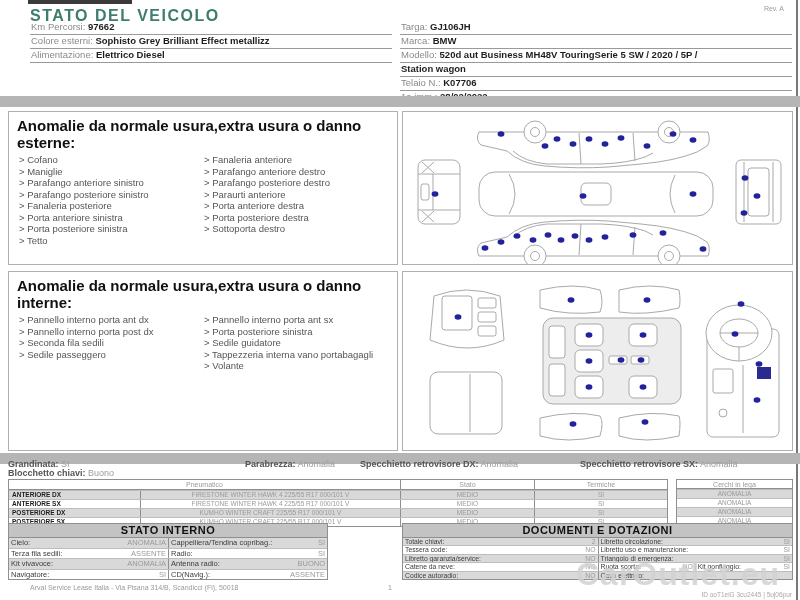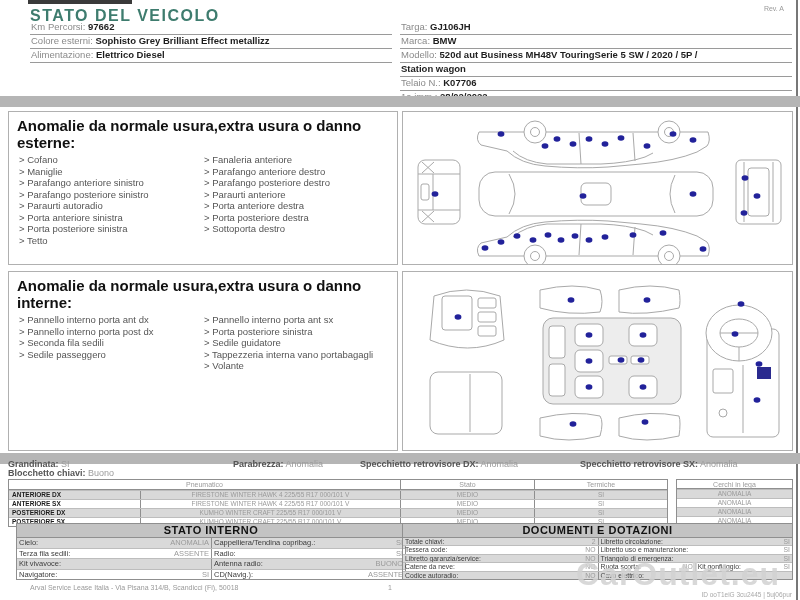--- a/index.html
+++ b/index.html
@@ -56,21 +56,21 @@
   .c-stato{width:134px;text-align:center;border-right:1px solid #8f8f8f;}
   .c-term{width:132px;text-align:center;}
   .cerchi-table{position:absolute;left:676px;top:479px;width:117px;border:1px solid #8f8f8f;
                 box-sizing:border-box;}
   .cerchi-table .th{height:9px;border-bottom:1px solid #8f8f8f;}
   .c-row{height:8px;font-size:6.5px;color:#9a9a9a;text-align:center;line-height:8px;
          border-top:1px solid #bdbdbd;}
   .c-row.alt{background:#d9d9d9;}
 
   .info-table{position:absolute;top:523px;border:1px solid #8f8f8f;box-sizing:border-box;}
-  .it-si{left:16px;width:390px;}
+  .it-si{left:8px;width:320px;}
   .it-doc{left:402px;width:391px;}
   .it-hdr{height:13px;background:#c3c3c3;border-bottom:1px solid #8f8f8f;
           font-size:11px;font-weight:bold;color:#111;text-align:center;line-height:13px;
           letter-spacing:0.5px;}
   .it-row{display:flex;border-top:1px solid #bdbdbd;}
   .it-row:first-child{border-top:none;}
   .it-row.alt{background:#d9d9d9;}
   .row-si{height:9.5px;}
   .row-doc{height:7.4px;}
   .it-cell{display:flex;justify-content:space-between;box-sizing:border-box;
@@ -114,21 +114,21 @@
   <div class="band band1"></div>
 
   <div class="box box-ext-list">
     <div class="box-title">Anomalie da normale usura,extra usura o danno esterne:</div>
     <div class="cols">
       <div class="col" id="ext-col1">
           <div class="item">Cofano</div>
           <div class="item">Maniglie</div>
           <div class="item">Parafango anteriore sinistro</div>
           <div class="item">Parafango posteriore sinistro</div>
-          <div class="item">Paraurti autoradio</div>
+          <div class="item">Fanaleria posteriore</div>
           <div class="item">Porta anteriore sinistra</div>
           <div class="item">Porta posteriore sinistra</div>
           <div class="item">Tetto</div>
         </div>
       <div class="col" id="ext-col2">
           <div class="item">Fanaleria anteriore</div>
           <div class="item">Parafango anteriore destro</div>
           <div class="item">Parafango posteriore destro</div>
           <div class="item">Paraurti anteriore</div>
           <div class="item">Porta anteriore destra</div>
@@ -318,21 +318,21 @@
   <div class="band band2"></div>
 
   <div class="status" style="left:8px;top:459px;">
     <span class="s-lbl">Grandinata:</span>
     <span class="s-val">SI</span>
   </div>
   <div class="status" style="left:8px;top:468px;">
     <span class="s-lbl">Blocchetto chiavi:</span>
     <span class="s-val">Buono</span>
   </div>
-  <div class="status" style="left:233px;top:459px;">
+  <div class="status" style="left:245px;top:459px;">
     <span class="s-lbl">Parabrezza:</span>
     <span class="s-val">Anomalia</span>
   </div>
   <div class="status" style="left:360px;top:459px;">
     <span class="s-lbl">Specchietto retrovisore DX:</span>
     <span class="s-val">Anomalia</span>
   </div>
   <div class="status" style="left:580px;top:459px;">
     <span class="s-lbl">Specchietto retrovisore SX:</span>
     <span class="s-val">Anomalia</span>
@@ -398,21 +398,21 @@
           <div class="it-cell" style="flex-basis: 50%;">
             <span class="it-lbl">Terza fila sedili:</span>
             <span class="it-val">ASSENTE</span>
           </div>
           <div class="it-cell" style="flex-basis: 50%;">
             <span class="it-lbl">Radio:</span>
             <span class="it-val">SI</span>
           </div>
         </div>
         <div class="it-row row-si alt">
-          <div class="it-cell" style="flex-basis: 50%; flex-direction: column;">
+          <div class="it-cell" style="flex-basis: 50%;">
             <span class="it-lbl">Kit vivavoce:</span>
             <span class="it-val">ANOMALIA</span>
           </div>
           <div class="it-cell" style="flex-basis: 50%;">
             <span class="it-lbl">Antenna radio:</span>
             <span class="it-val">BUONO</span>
           </div>
         </div>
         <div class="it-row row-si">
           <div class="it-cell" style="flex-basis: 50%;">

